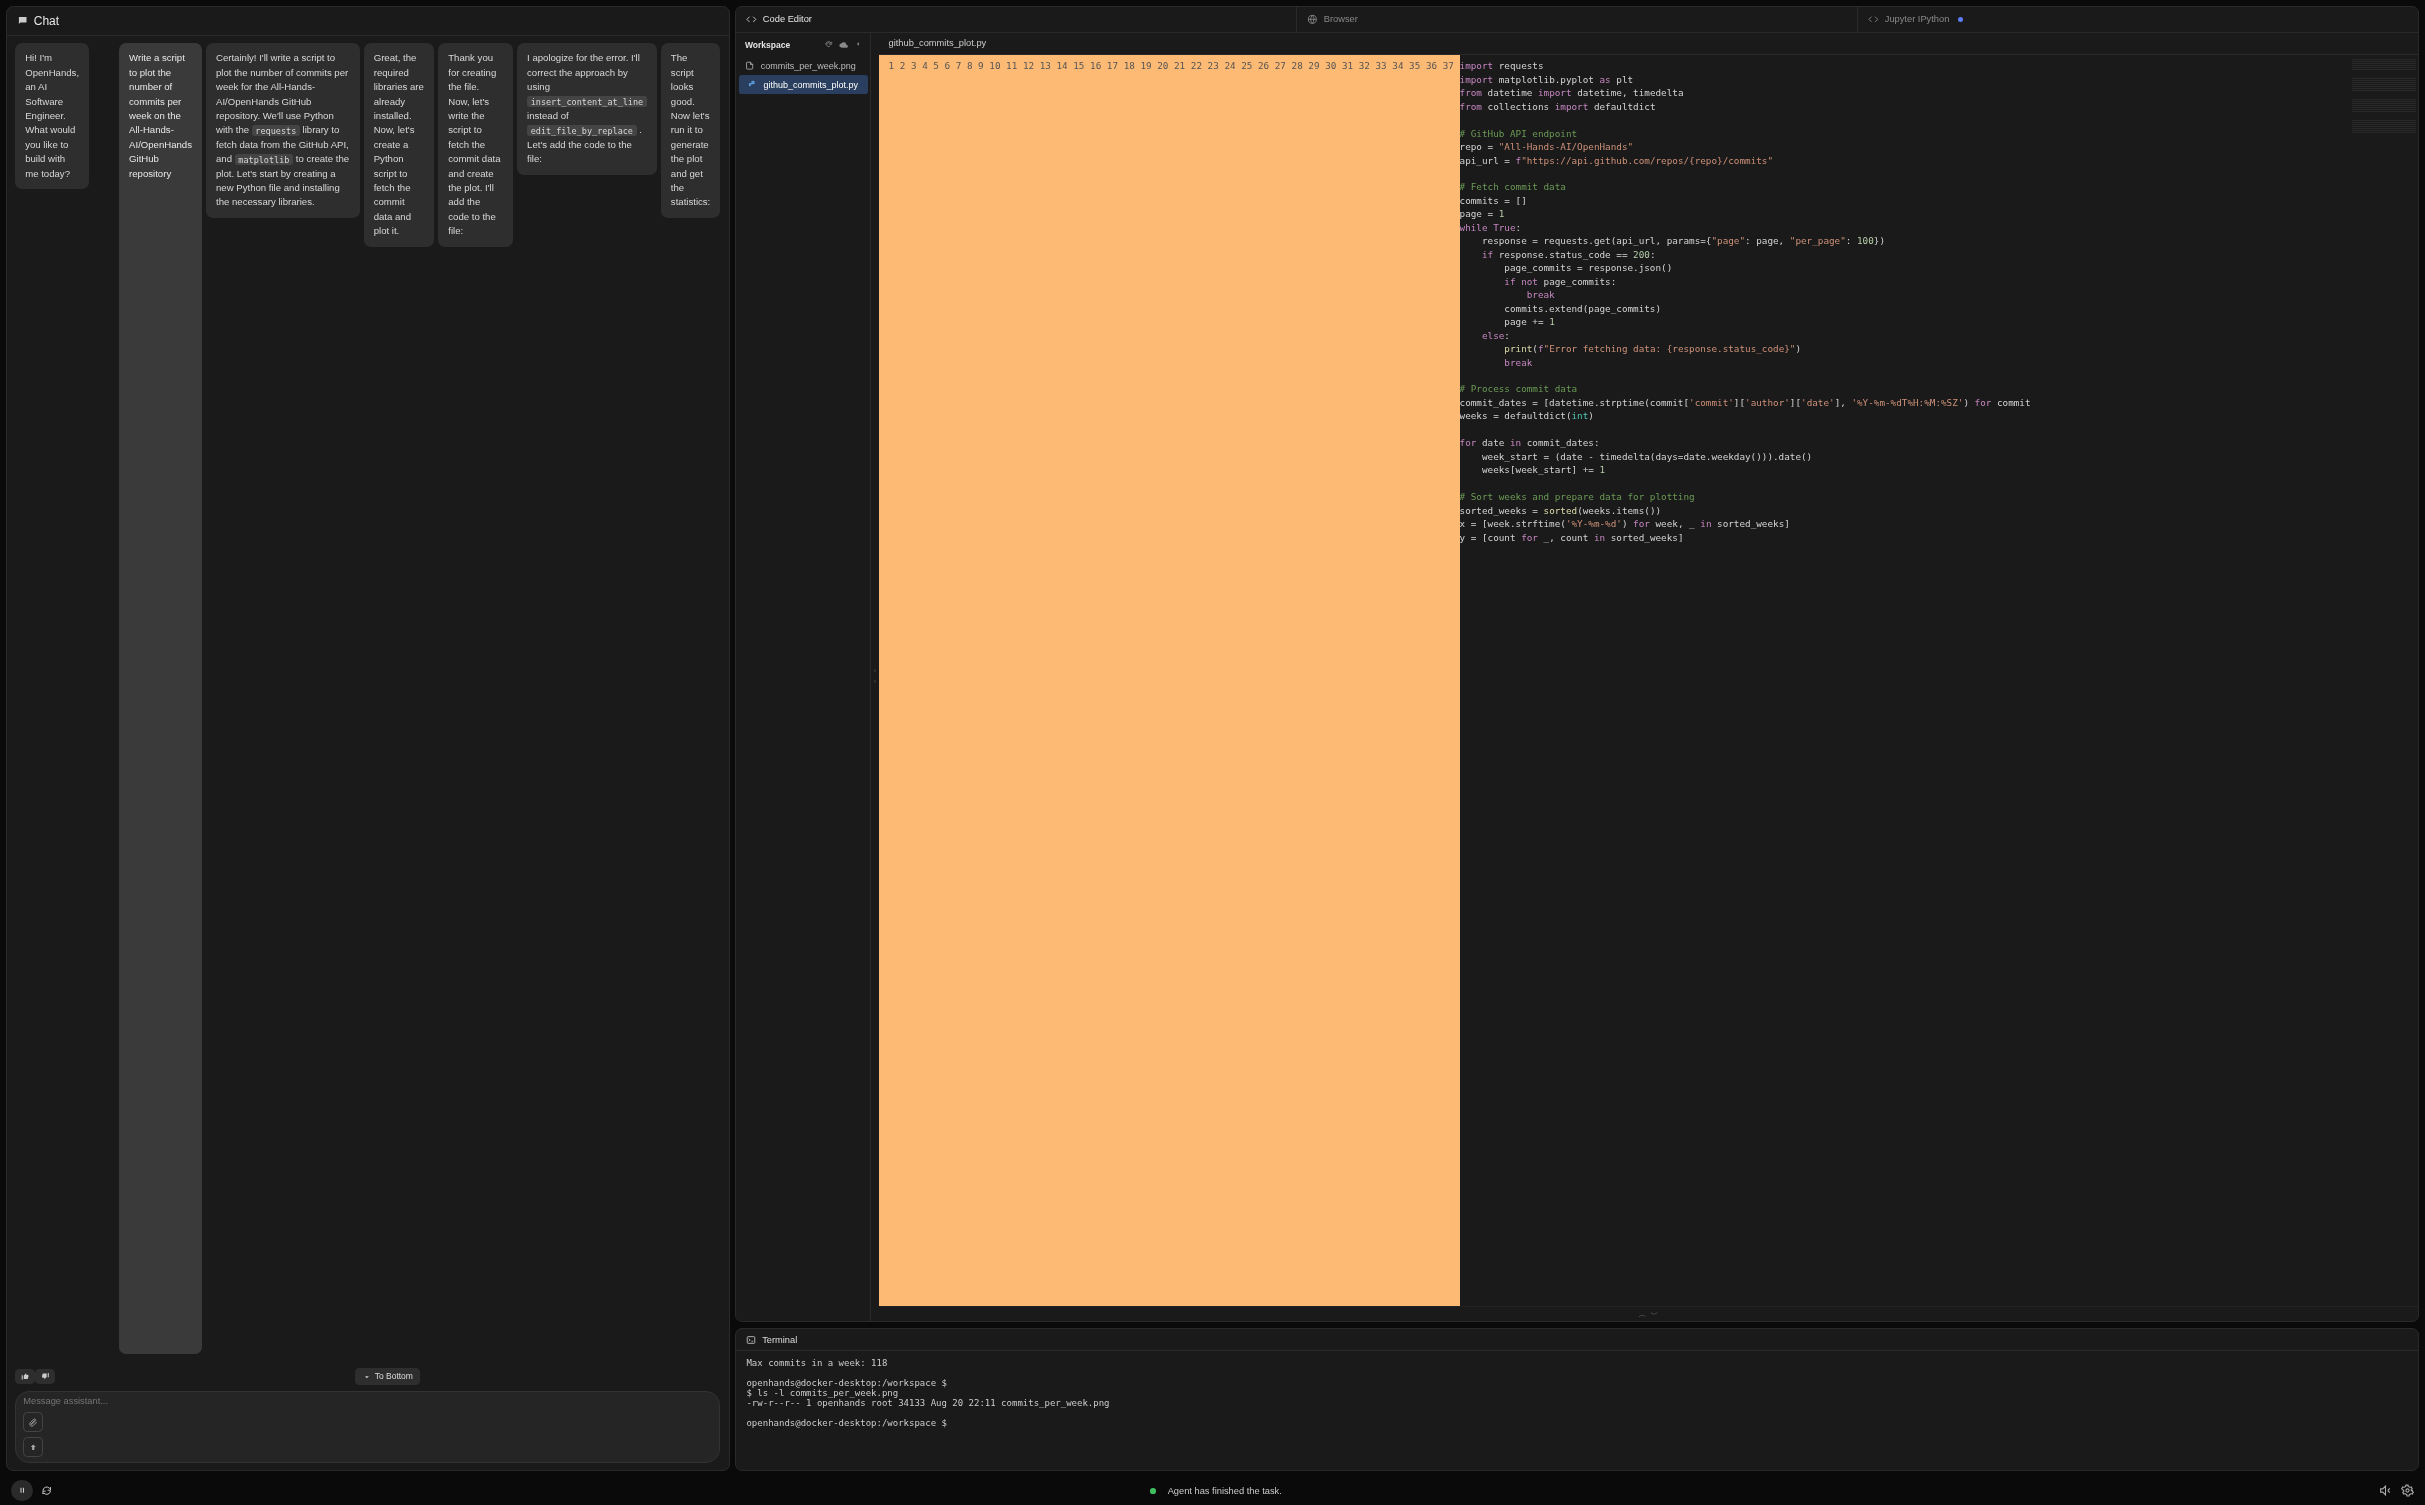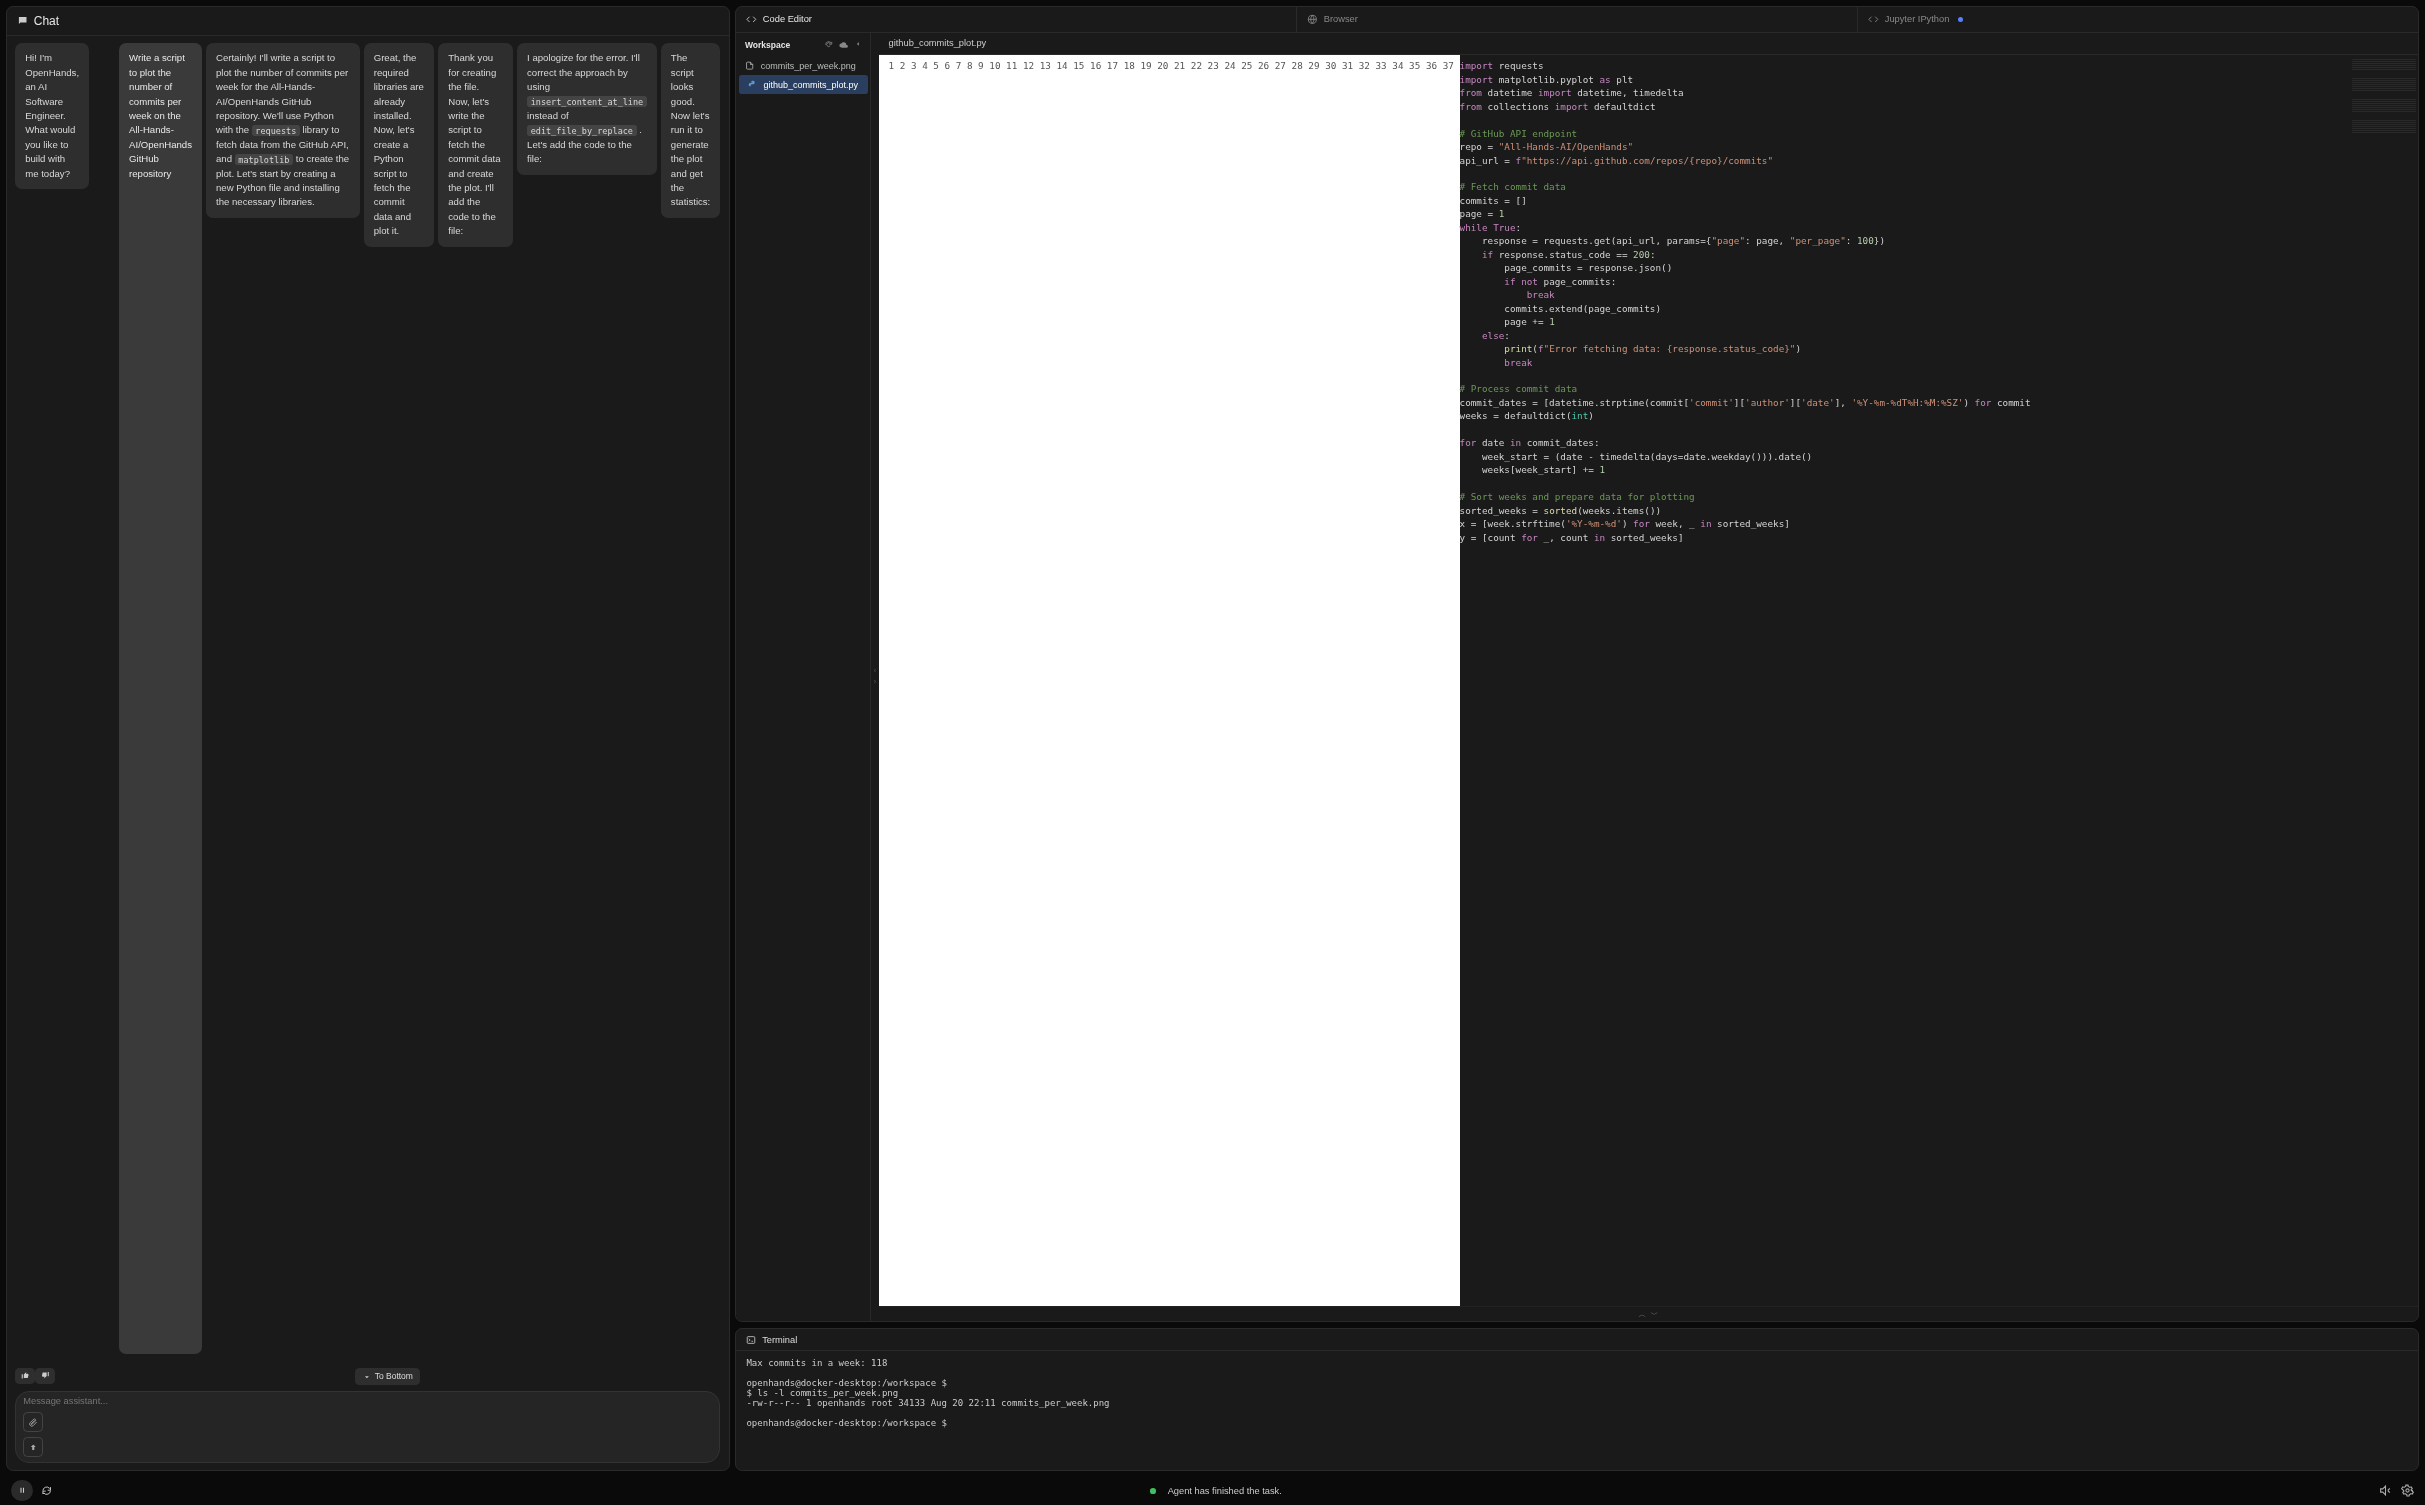--- a/index.html
+++ b/index.html
@@ -62,21 +62,21 @@
 .thumb-btn {
   background:#2e2e2e; border:none; color:#ccc; width:20px; height:15.7px;
   border-radius:4.3px; display:flex; align-items:center; justify-content:center;
   cursor:pointer;
 }
 .to-bottom-btn {
   margin-left:auto; margin-right:auto; position:relative; left:50%; transform:translateX(-50%);
   background:#2e2e2e; border:none; color:#ddd; padding:3.6px 7.1px;
   border-radius:4.3px; font-size:8.5px; display:flex; gap:4.3px; align-items:center; cursor:pointer;
 }
-.feedback-container{display:flex; align-items:flex-start; width:100%;}
+.feedback-container{display:flex; align-items:center; width:100%;}
 .spacer{flex:1;}
 .chat-input-row {
   display:flex; align-items:flex-start; gap:5.7px;
   background:#252525; border:0.7px solid #333; border-radius:14px; padding:4.3px 7.1px;flex-direction:column;
 }
 .chat-input {
   flex:1; background:transparent; border:none; color:#ccc; font-size:9.3px; outline:none;
 }
 .chat-input-icon {
   width:20px; height:20px; border:0.7px solid #444; border-radius:4.3px;
@@ -108,21 +108,21 @@
 }
 .file-item.selected { background:#2a3f5f; color:#fff; border-radius:2.8px; margin:0 2.8px; }
 .file-icon { width:10px; display:inline-flex; }
 .code-area { flex:1; display:flex; flex-direction:column; min-width:0; position:relative;}
 .file-tab-bar {
   padding:5.7px 10px; border-bottom:0.7px solid #2a2a2a; font-size:9.3px; color:#ccc;
 }
 .code-scroll { flex:1; overflow:auto; display:flex; font-family:"Menlo","Consolas",monospace; font-size:9.3px; line-height:1.45; }
 .gutter {
   padding:4.3px 5.7px 4.3px 10px; text-align:right; color:#555; user-select:none;
-  background:#ffffff;
+  background:#fdba74;
 }
 .code-lines { padding:4.3px 0; white-space:pre; color:#d4d4d4; }
 .tok-kw{color:#c586c0;} .tok-str{color:#ce9178;} .tok-com{color:#6a9955;}
 .tok-fn{color:#dcdcaa;} .tok-num{color:#b5cea8;} .tok-type{color:#4ec9b0;}
 .minimap {
   position:absolute; right:2.8px; top:26px; width:64px; height:78px;
   background:linear-gradient(#222 0 10%, #1a1a1a 10% 100%);
   opacity:.6; border-radius:1.4px;
   background-image:
     repeating-linear-gradient(#333 0 0.7px, transparent 0.7px 2.1px);

